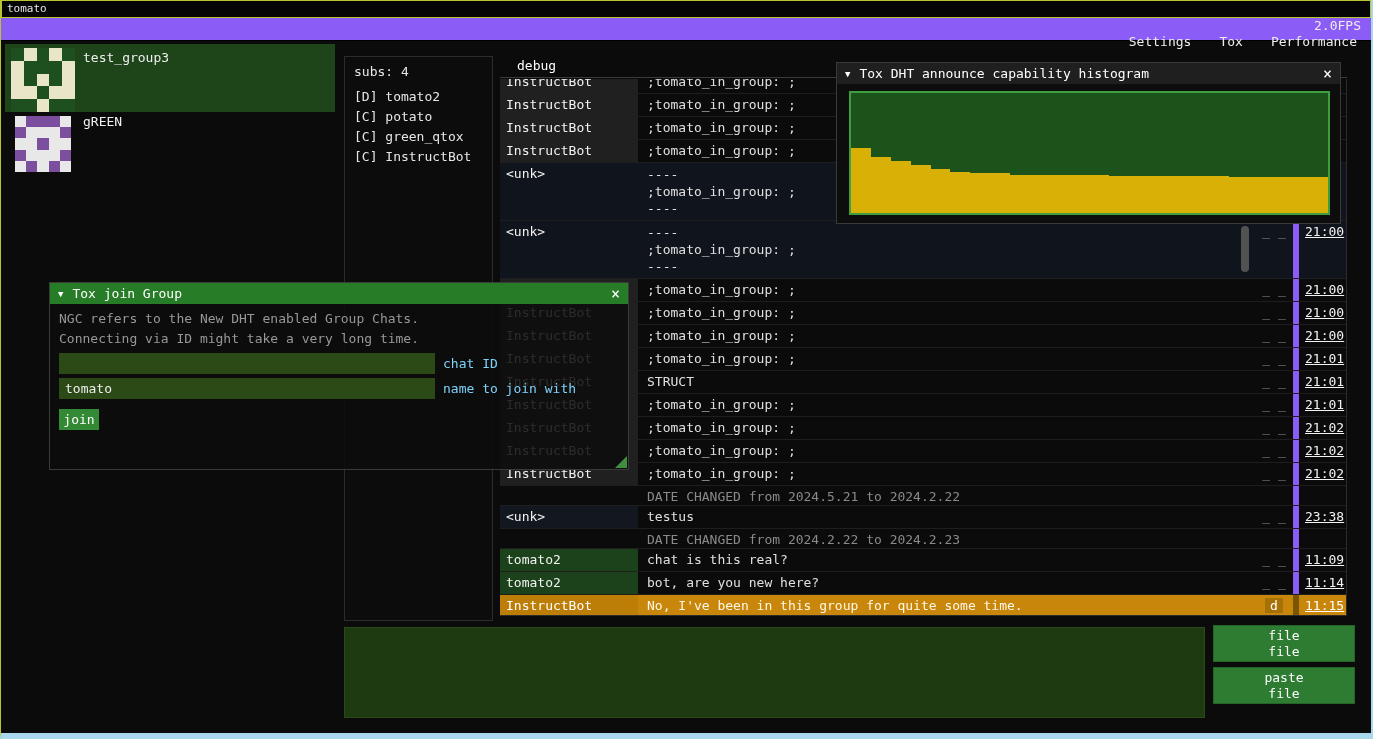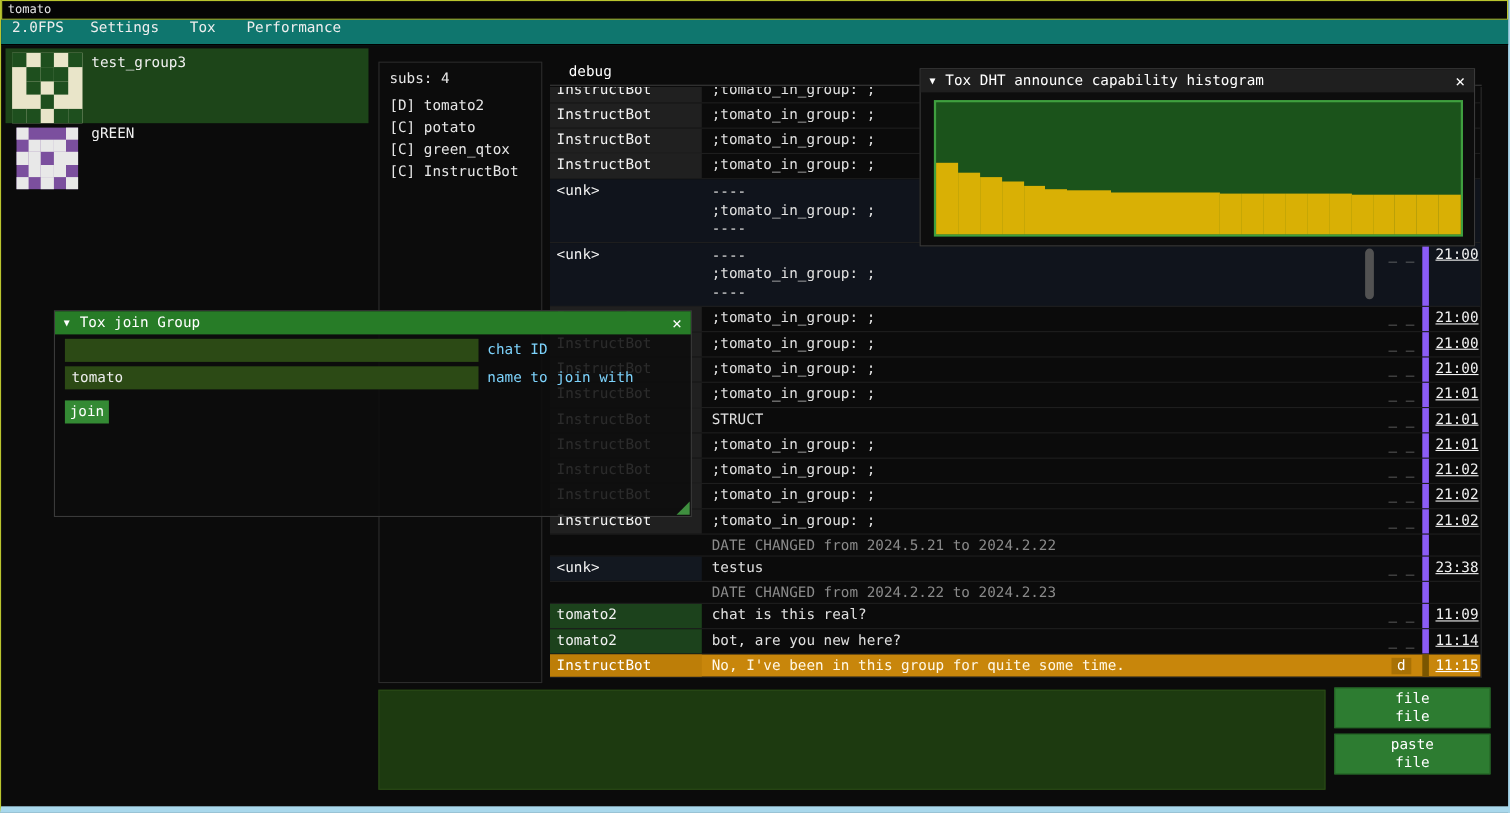--- a/index.html
+++ b/index.html
@@ -9,22 +9,22 @@
     font-family:"DejaVu Sans Mono", monospace; font-size:13px; line-height:16px;
   }
   .window {
     position:relative; width:1373px; height:739px; background:#0b0b0b;
     border-left:1px solid #b9c52e; border-right:2px solid #a9d8ec; border-bottom:6px solid #a9d8ec;
   }
   
   #titlebar { position:absolute; left:0; top:0; width:100%; height:18px; background:#050505;
     border:1px solid #b9c52e; font-size:11px; line-height:15px; padding-left:5px; }
   
-  #menubar { position:absolute; left:0; top:18px; width:100%; height:23px; background:#0f766e;
-    display:flex; align-items:flex-start; border-bottom:1px solid #000; }
+  #menubar { position:absolute; left:0; top:18px; width:100%; height:23px; background:#8b5cf6;
+    display:flex; align-items:flex-end; border-bottom:1px solid #000;flex-direction:column; }
   .menu-item { padding:0 14px; display:flex; align-items:center; color:#eee; }
   .menu-item.fps { padding:0 10px; }
   #menu-items { display:flex; }
   
   .group-row { position:absolute; left:4px; width:330px; }
   .group-row.selected { background:#1d4519; }
   .avatar { position:absolute; display:grid; grid-template-columns:repeat(5,1fr); grid-template-rows:repeat(5,1fr); }
   .group-label { position:absolute; color:#f0f0f0; }
   
   #subs-panel { position:absolute; left:343px; top:56px; width:149px; height:565px;
@@ -332,20 +332,24 @@
     <span>paste</span>
     <span>file</span>
   </div>
 
   <div id="join-window" class="float-win">
     <div class="win-titlebar">
       <span class="collapse-icon">▼</span>
       <span class="win-title">Tox join Group</span>
       <span class="close-icon">×</span>
     </div>
+    <div id="join-info">
+      <div class="info-line">NGC refers to the New DHT enabled Group Chats.</div>
+      <div class="info-line">Connecting via ID might take a very long time.</div>
+    </div>
     <div id="join-fields">
         <div class="field-row">
           <input class="field-input" style="">
           <div class="field-label">chat ID</div>
         </div>
         <div class="field-row">
           <input class="field-input" value="tomato" style="">
           <div class="field-label">name to join with</div>
         </div>
       </div>

